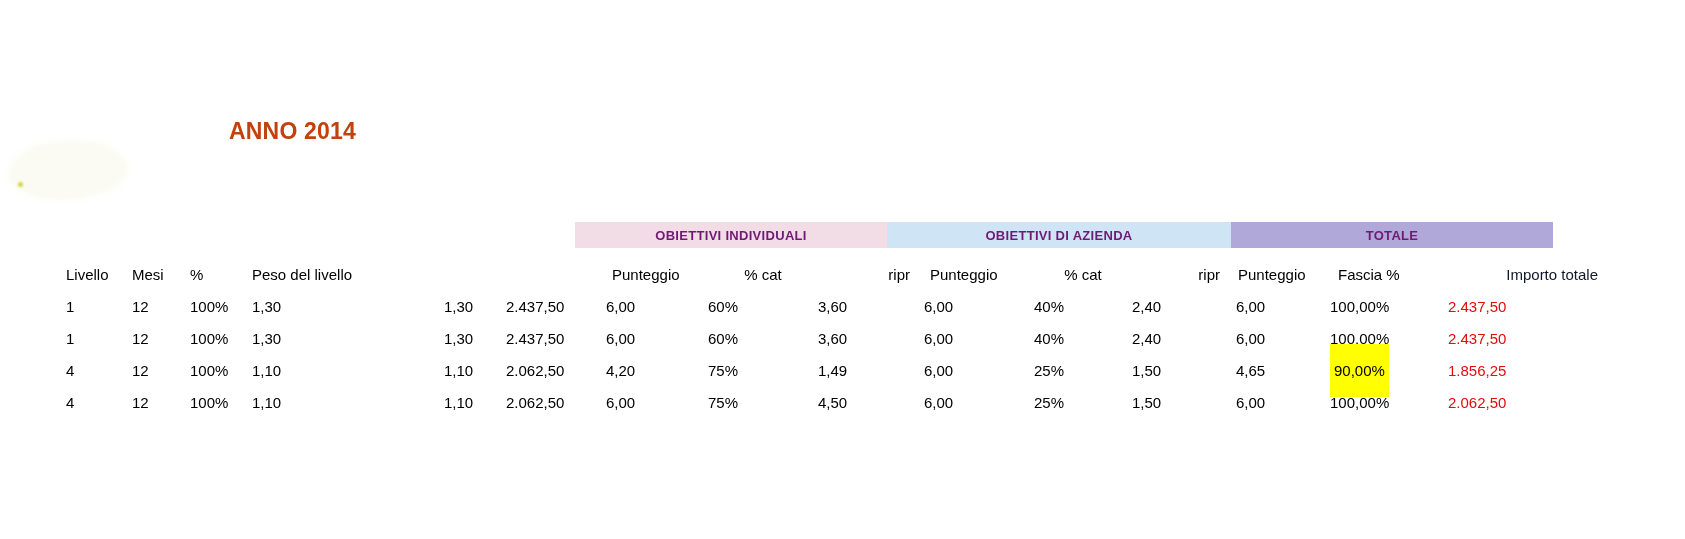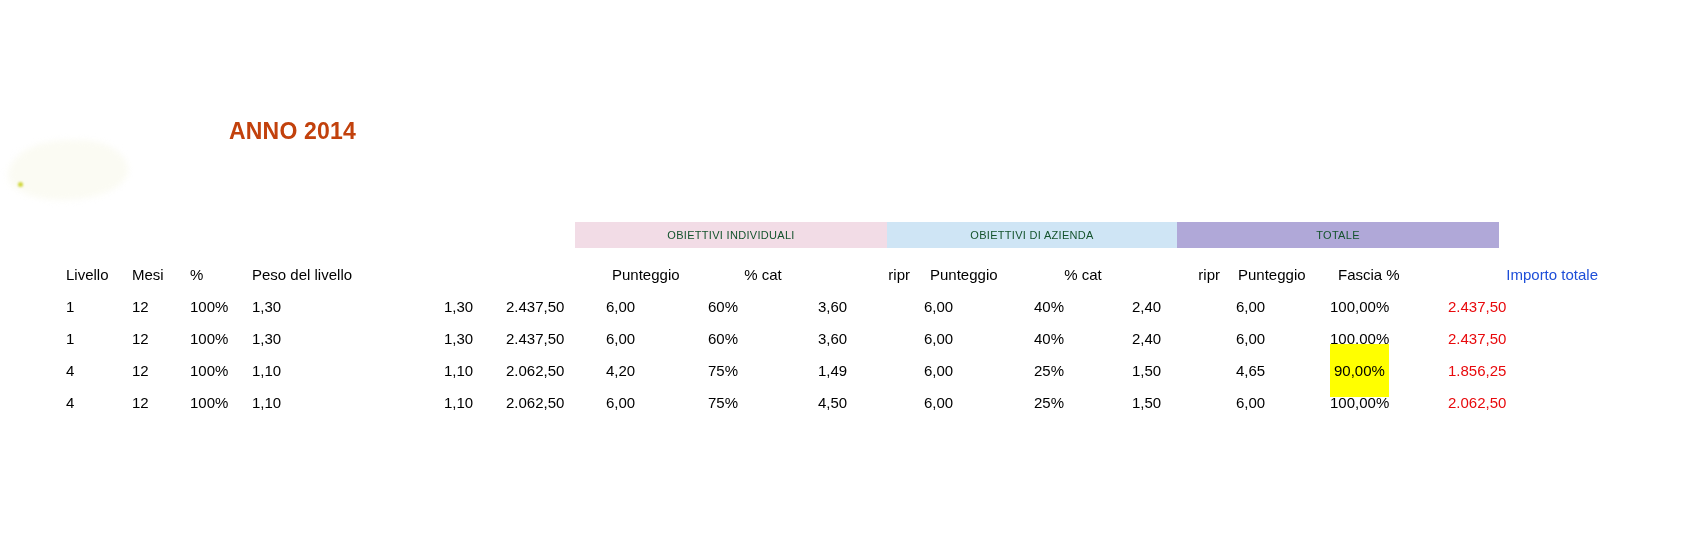--- a/index.html
+++ b/index.html
@@ -54,27 +54,27 @@
     position: absolute;
     left: 575px;
     top: 222px;
     display: flex;
     height: 26px;
   }
   .group-cell {
     display: flex;
     align-items: center;
     justify-content: center;
-    font-weight: normal;
-    font-size: 11px;
-    color: #14532d;
+    font-weight: bold;
+    font-size: 13px;
+    color: #701a75;
     letter-spacing: 0.3px;
   }
   .group-ind  { width: 312px; background: #f2dce6; }
-  .group-az   { width: 290px; background: #cfe5f5; }
+  .group-az   { width: 344px; background: #cfe5f5; }
   .group-tot  { width: 322px; background: #b0a8d8; }
 
   
   .sheet {
     position: absolute;
     left: 22px;
     top: 258px;
     margin-left: 44px;
   }
   table.grid {
@@ -110,21 +110,21 @@
   .c-punt3     { width: 92px;  text-align: left;  padding-left: 8px;}
   .c-fascia    { width: 110px; text-align: left;  padding-left: 6px;}
   .c-tot       { width: 150px; text-align: left;  padding-left: 14px;
                  color: #e8090c; font-weight: bold; }
 
   .hdr .c-punt1, .hdr .c-punt2, .hdr .c-punt3 { text-align: left; padding-left: 6px;}
   .hdr .c-cat1, .hdr .c-cat2 { text-align: center; }
   .hdr .c-ripr1 { text-align: right; padding-right: 14px; }
   .hdr .c-ripr2 { text-align: right; padding-right: 16px; }
   .hdr .c-fascia { text-align: left; padding-left: 8px; }
-  .hdr .c-tot { color: #1d4ed8; text-align: right; padding-right: 22px;}
+  .hdr .c-tot { color: #0f172a; text-align: right; padding-right: 22px;}
   .hdr .c-punt3 { text-align: left; padding-left: 2px;}
 
   .highlight {
     background: #ffff00;
     padding: 18px 4px;
   }
 
   
   .totals-row td { height: 34px; }
   .t-spacer { width: 378px; }

